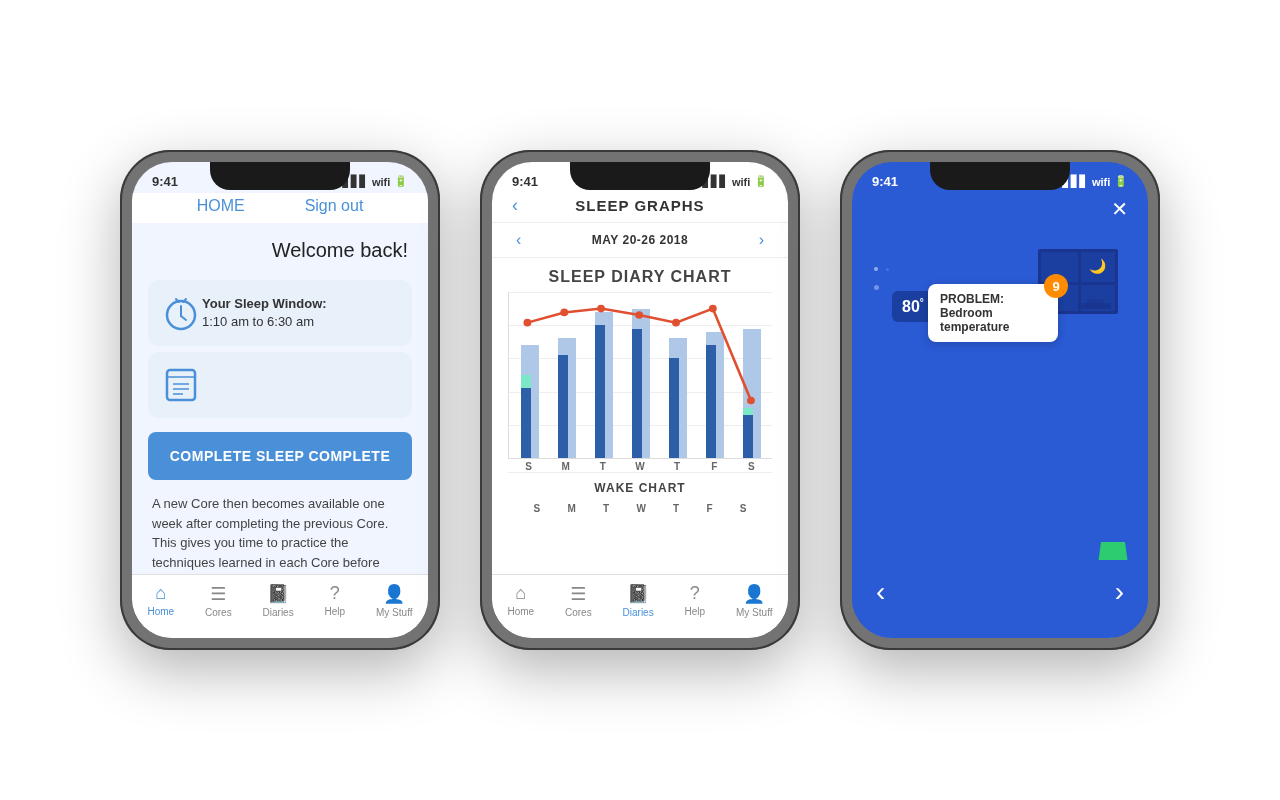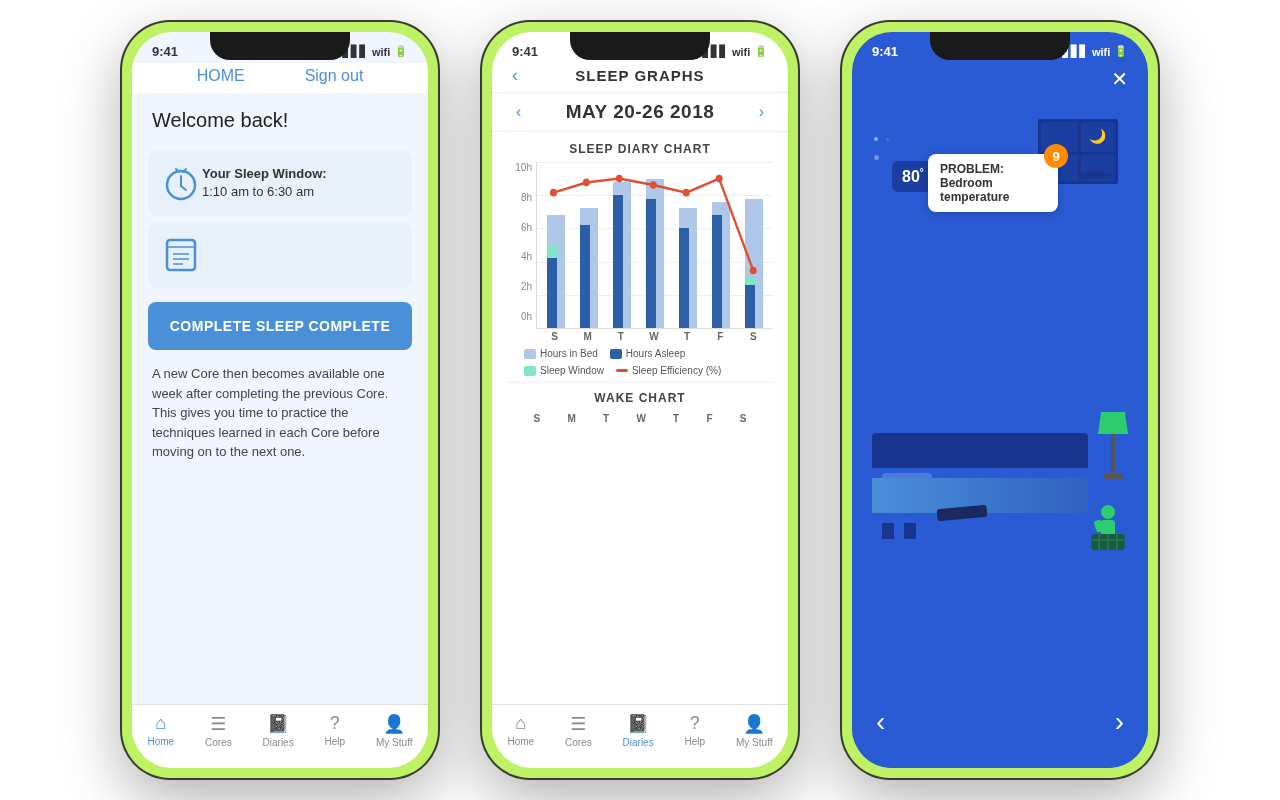--- a/index.html
+++ b/index.html
@@ -22,22 +22,22 @@
       width: 100%;
       height: 100%;
       background: white;
       padding: 20px;
     }
 
     
     .phone {
       position: relative;
       width: 320px;
-      height: 760px;
-      background: #bef264;
+      height: 500px;
+      background: #737373;
       border-radius: 50px;
       padding: 12px;
       box-shadow: 0 20px 60px rgba(0,0,0,0.3), inset 0 0 0 2px #3a3a3a;
     }
 
     .phone-inner {
       width: 100%;
       height: 100%;
       background: white;
       border-radius: 40px;
@@ -79,21 +79,21 @@
       display: flex;
       justify-content: center;
       gap: 60px;
       padding: 4px 20px 8px;
       background: white;
     }
     .phone1-nav-home { color: #4a90d9; }
     .phone1-nav-signout { color: #4a90d9; }
 
     .welcome-text {
-      text-align: left;
+      text-align: right;
       font-size: 20px;
       font-weight: 500;
       padding: 16px 20px 12px;
       color: #222;
     }
 
     .info-card {
       background: #e8f0fa;
       border-radius: 10px;
       margin: 6px 16px;
@@ -175,24 +175,24 @@
 
     .week-nav {
       display: flex;
       align-items: center;
       justify-content: space-between;
       padding: 8px 24px;
       border-bottom: 1px solid #eee;
       border-top: 1px solid #eee;
     }
     .week-arrow { color: #4a90d9; font-size: 16px; }
-    .week-label { font-size: 19px; font-weight: 600; color: #333; letter-spacing: 0.5px; }
+    .week-label { font-size: 12px; font-weight: 600; color: #333; letter-spacing: 0.5px; }
 
     .chart-section { padding: 10px 16px 0; }
-    .chart-title { text-align: center; font-size: 12px; font-weight: 700; letter-spacing: 1px; color: #444; margin-bottom: 6px; }
+    .chart-title { text-align: center; font-size: 16px; font-weight: 700; letter-spacing: 1px; color: #444; margin-bottom: 6px; }
 
     .chart-area {
       display: flex;
       position: relative;
       height: 180px;
     }
 
     .chart-y-left {
       display: flex;
       flex-direction: column;
@@ -660,28 +660,20 @@
         <span class="week-arrow">‹</span>
         <span class="week-label">MAY 20-26 2018</span>
         <span class="week-arrow">›</span>
       </div>
 
       <div class="chart-section">
         <div class="chart-title">SLEEP DIARY CHART</div>
 
         <div class="chart-area">
 
-          <div class="chart-y-left">
-            <span>10h</span>
-            <span>8h</span>
-            <span>6h</span>
-            <span>4h</span>
-            <span>2h</span>
-            <span>0h</span>
-          </div>
 
           <div class="chart-main">
             <div class="chart-grid">
               <div class="grid-line" style="top:0%"></div>
               <div class="grid-line" style="top:20%"></div>
               <div class="grid-line" style="top:40%"></div>
               <div class="grid-line" style="top:60%"></div>
               <div class="grid-line" style="top:80%"></div>
 
               <div class="bars-row">
@@ -762,38 +754,20 @@
               <span class="day-label">T</span>
               <span class="day-label">W</span>
               <span class="day-label">T</span>
               <span class="day-label">F</span>
               <span class="day-label">S</span>
             </div>
           </div>
 
         </div>
 
-        <div class="legend">
-          <div class="legend-item">
-            <div class="legend-dot" style="background:#b0c8e8;height:10px;"></div>
-            <span>Hours in Bed</span>
-          </div>
-          <div class="legend-item">
-            <div class="legend-dot" style="background:#2c5fa8;height:10px;"></div>
-            <span>Hours Asleep</span>
-          </div>
-          <div class="legend-item">
-            <div class="legend-dot" style="background:#7de8c8;height:10px;"></div>
-            <span>Sleep Window</span>
-          </div>
-          <div class="legend-item">
-            <div class="legend-dot" style="background:#e05030;"></div>
-            <span>Sleep Efficiency (%)</span>
-          </div>
-        </div>
       </div>
 
       <div class="wake-chart-title">WAKE CHART</div>
       <div class="wake-days-row">
         <span>S</span>
         <span>M</span>
         <span>T</span>
         <span>W</span>
         <span>T</span>
         <span>F</span>

